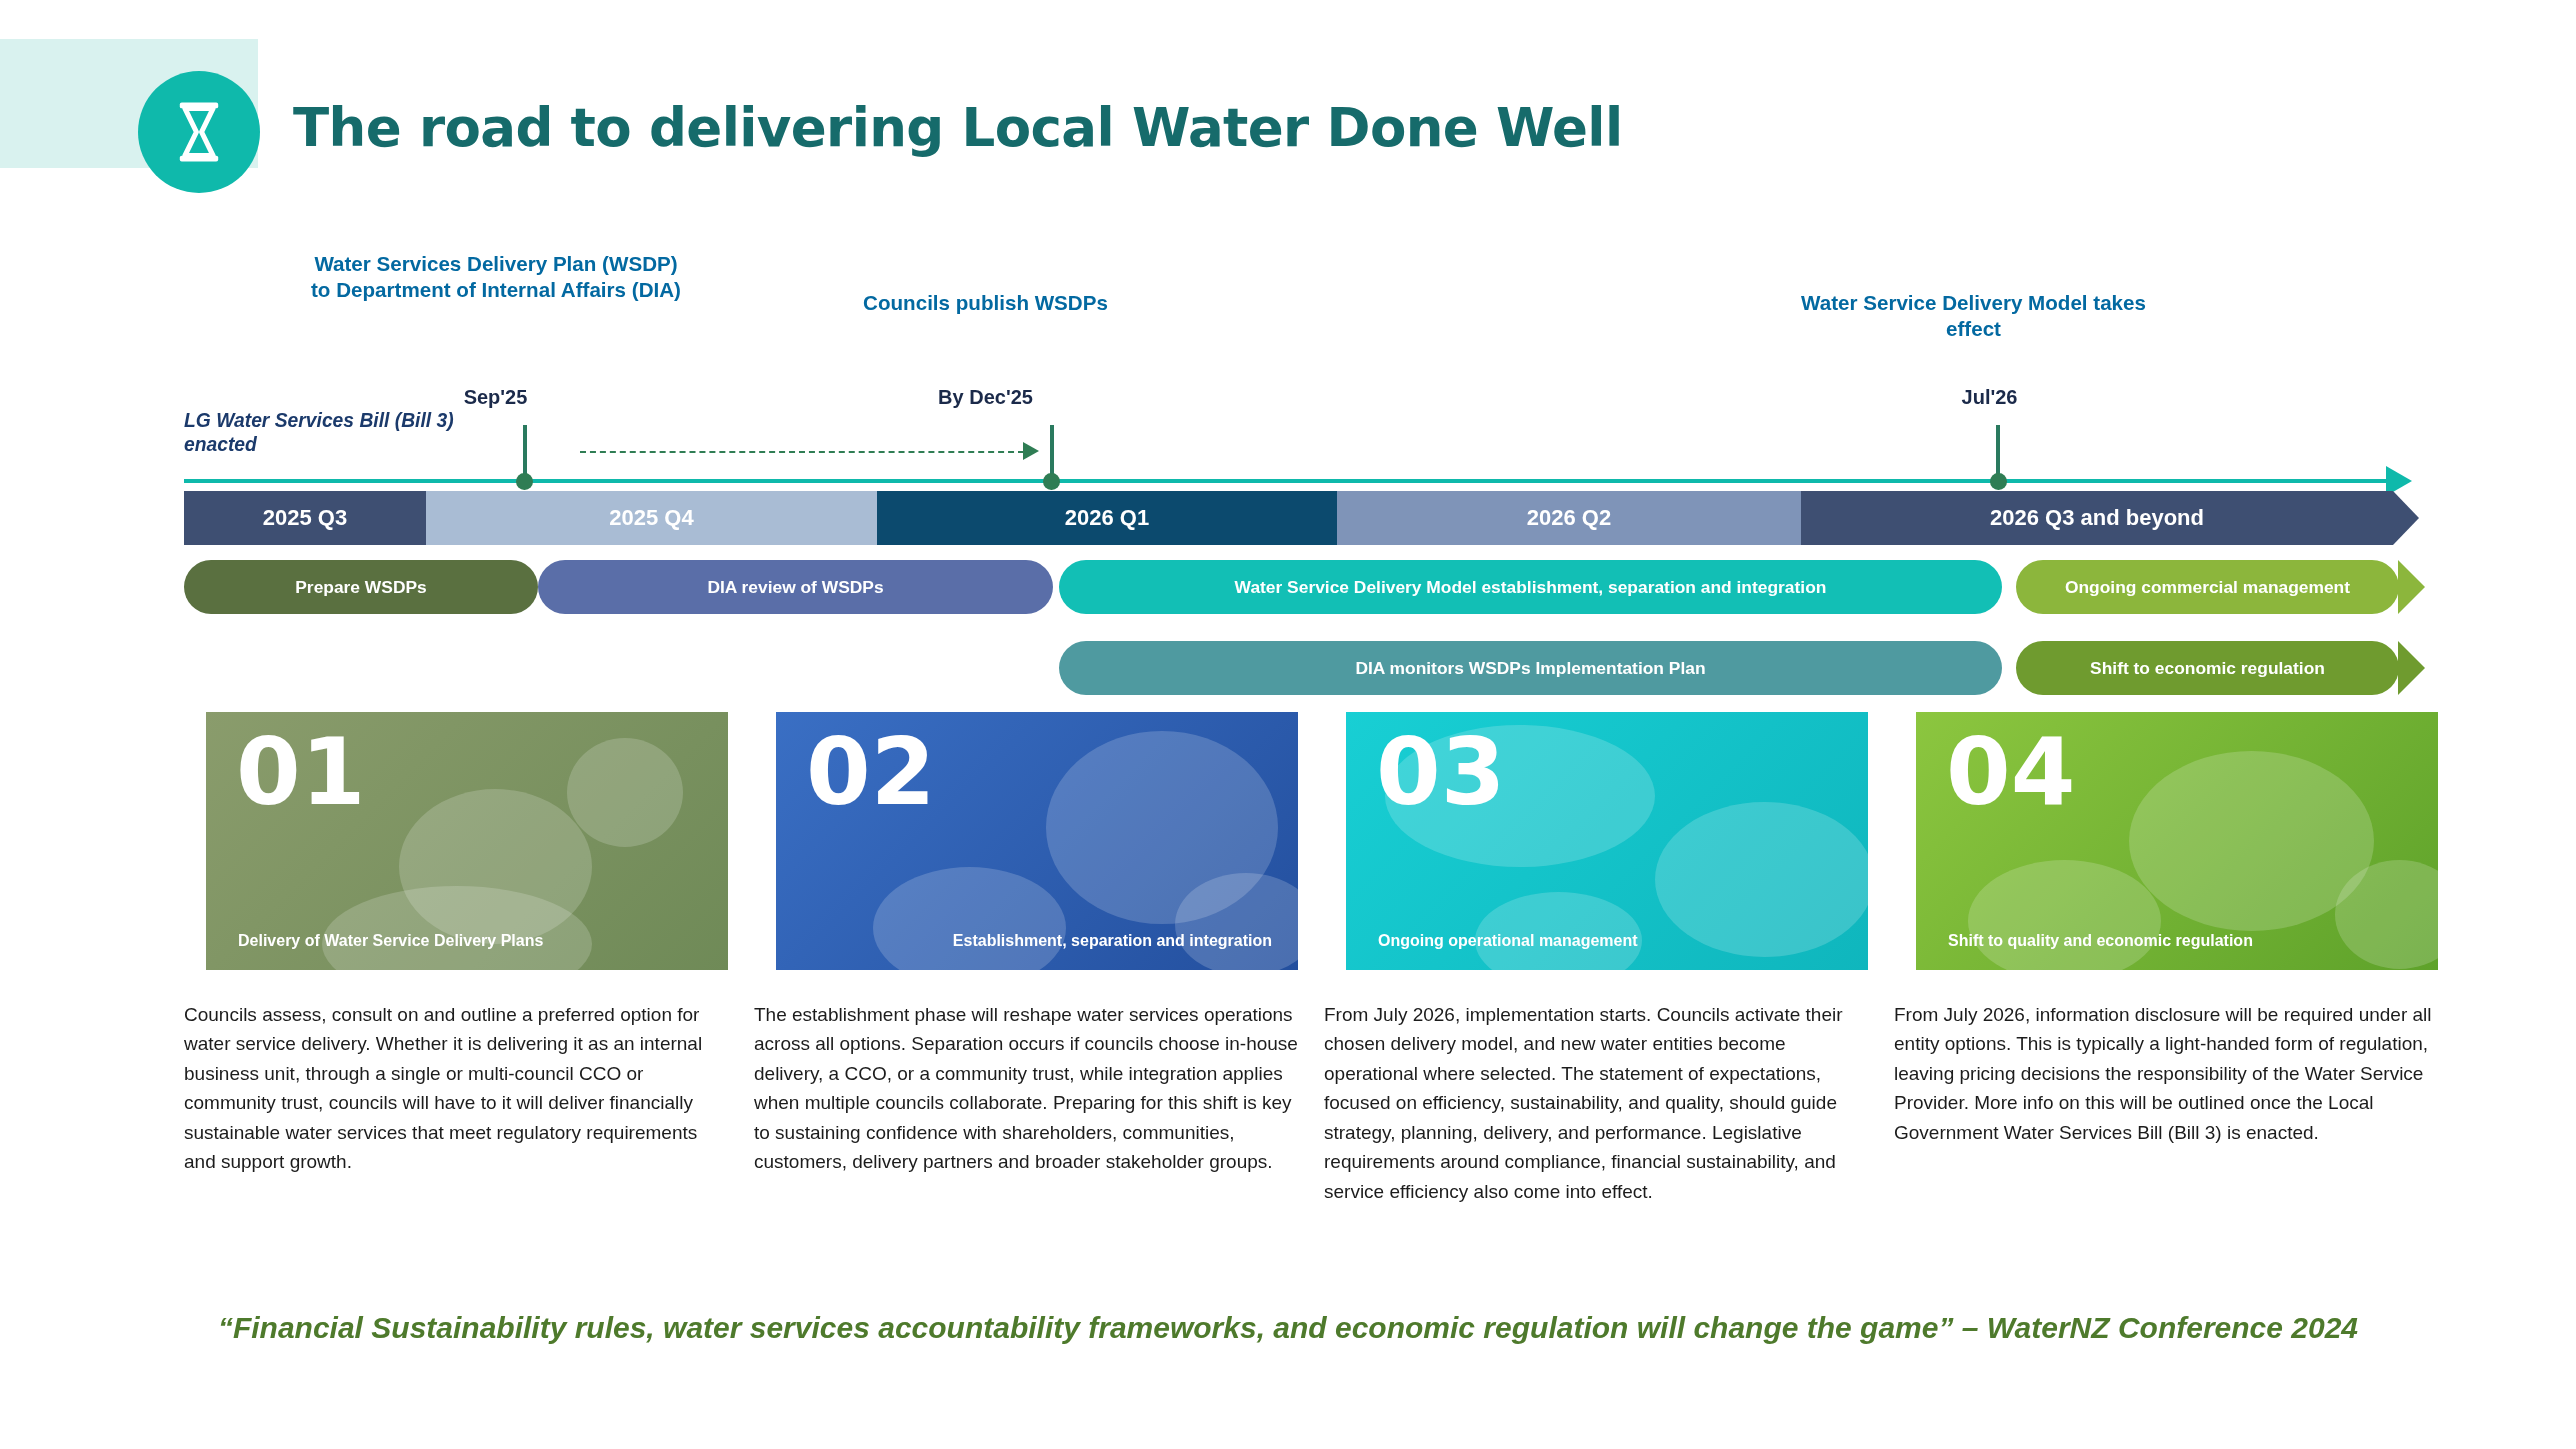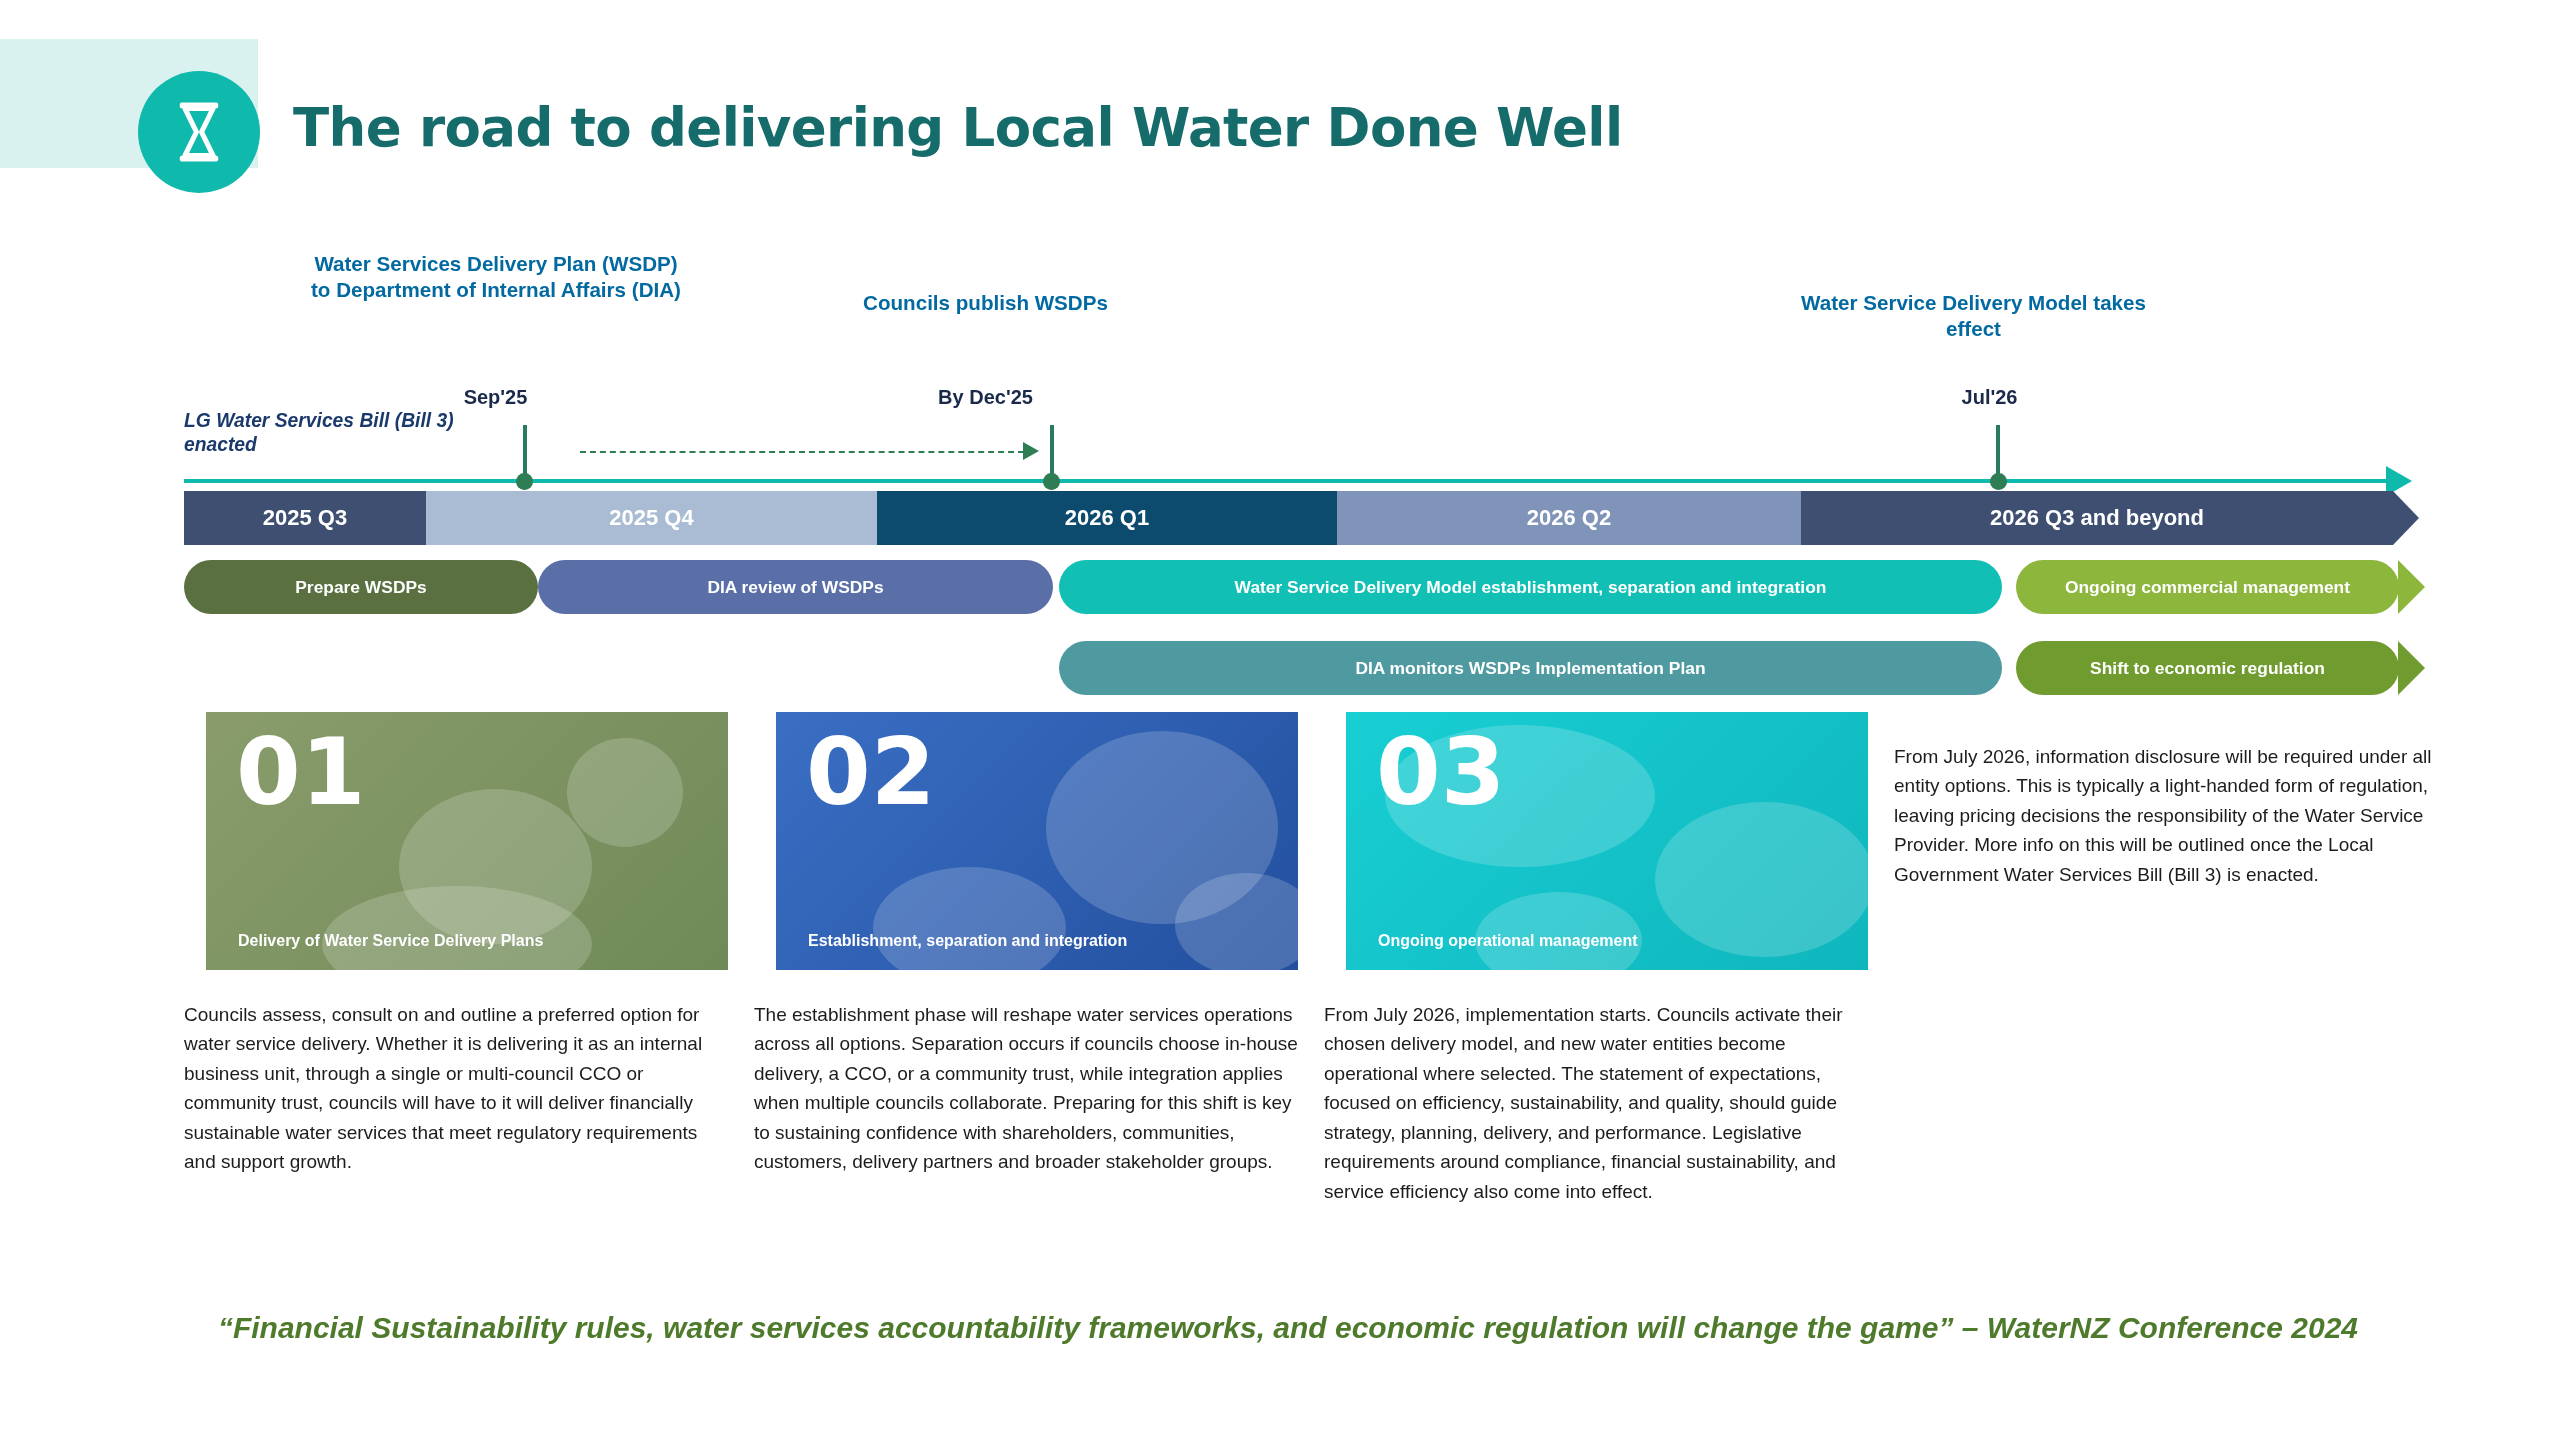--- a/index.html
+++ b/index.html
@@ -262,21 +262,21 @@
         <span style="left:361px;top:26px;width:116px;height:109px;"></span>
         <span style="left:116px;top:174px;width:270px;height:116px;"></span>
       </div>
       <div class="card-num">01</div>
       <div class="card-head">Delivery of Water Service Delivery Plans</div>
     </div>
     <div class="card-body">Councils assess, consult on and outline a preferred option for water service delivery. Whether it is delivering it as an internal business unit, through a single or multi-council CCO or community trust, councils will have to it will deliver financially sustainable water services that meet regulatory requirements and support growth.</div>
   </div>
 
   <div class="card c2">
-    <div class="card-img" style="background:linear-gradient(135deg,#3a6fc4,#234f9e);">
+    <div class="card-img" style="background:linear-gradient(135deg,#3a6fc4,#234f9e);text-align:right;">
       <div class="tex">
         <span style="left:270px;top:19.3px;width:232px;height:193px;"></span>
         <span style="left:97px;top:155px;width:193px;height:122px;"></span>
         <span style="left:399px;top:161px;width:142px;height:103px;"></span>
       </div>
       <div class="card-num">02</div>
       <div class="card-head">Establishment, separation and integration</div>
     </div>
     <div class="card-body">The establishment phase will reshape water services operations across all options. Separation occurs if councils choose in-house delivery, a CCO, or a community trust, while integration applies when multiple councils collaborate. Preparing for this shift is key to sustaining confidence with shareholders, communities, customers, delivery partners and broader stakeholder groups.</div>
   </div>
@@ -288,19 +288,28 @@
         <span style="left:309px;top:90px;width:219px;height:155px;"></span>
         <span style="left:129px;top:180px;width:167px;height:97px;"></span>
       </div>
       <div class="card-num">03</div>
       <div class="card-head">Ongoing operational management</div>
     </div>
     <div class="card-body">From July 2026, implementation starts. Councils activate their chosen delivery model, and new water entities become operational where selected. The statement of expectations, focused on efficiency, sustainability, and quality, should guide strategy, planning, delivery, and performance. Legislative requirements around compliance, financial sustainability, and service efficiency also come into effect.</div>
   </div>
 
   <div class="card c4">
+    <div class="card-img" style="background:linear-gradient(135deg,#8cc63f,#5ea22a);">
+      <div class="tex">
+        <span style="left:213px;top:39px;width:245px;height:180px;"></span>
+        <span style="left:52px;top:148px;width:193px;height:122px;"></span>
+        <span style="left:419px;top:148px;width:129px;height:109px;"></span>
+      </div>
+      <div class="card-num">04</div>
+      <div class="card-head">Shift to quality and economic regulation</div>
+    </div>
     <div class="card-body">From July 2026, information disclosure will be required under all entity options. This is typically a light-handed form of regulation, leaving pricing decisions the responsibility of the Water Service Provider. More info on this will be outlined once the Local Government Water Services Bill (Bill 3) is enacted.</div>
   </div>
 
 </div>
 
 <div class="quote">“Financial Sustainability rules, water services accountability frameworks, and economic regulation will change the game” – WaterNZ Conference 2024</div>
 
 
 </body></html>

